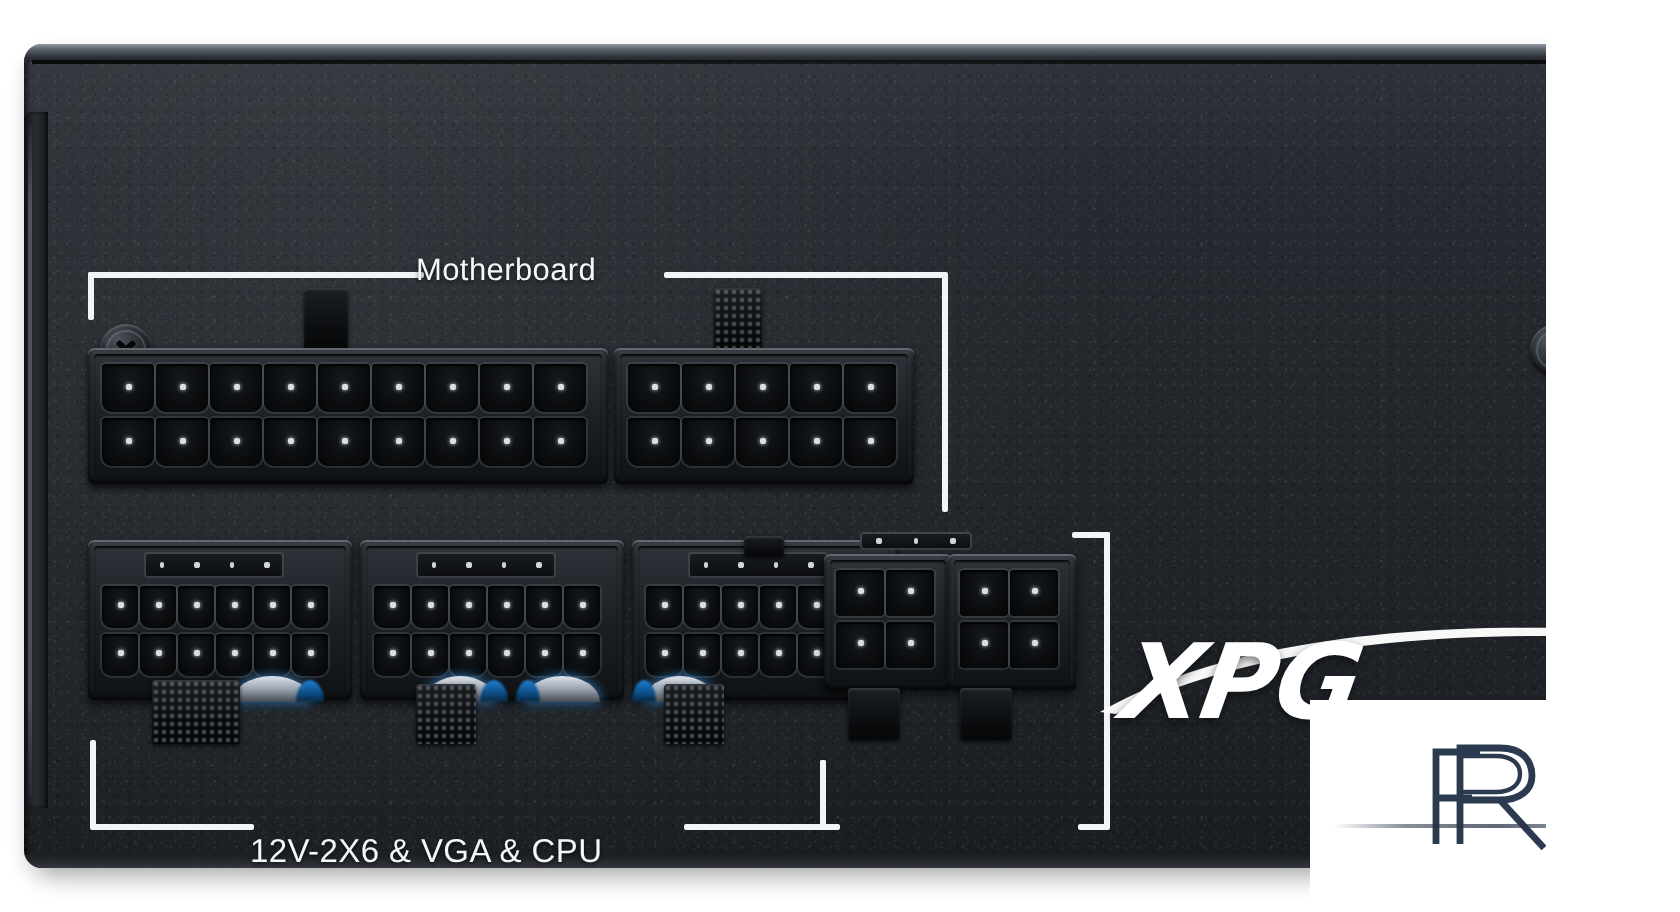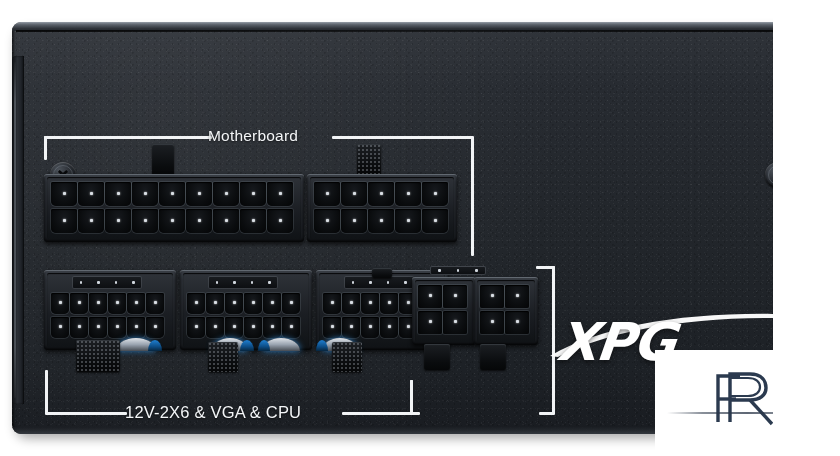--- a/index.html
+++ b/index.html
@@ -355,21 +355,21 @@
       <div class="latch-dots"></div>
     </div>
     <div class="latch" style="left:412px;top:322px;width:26px;height:26px;"></div>
     <div class="latch" style="left:468px;top:322px;width:26px;height:26px;"></div>
     <div class="latch" style="left:360px;top:246px;width:20px;height:10px;"></div>
 
     <div class="bk bk-v" style="left:33px;top:348px;height:44px;"></div>
     <div class="bk bk-h" style="left:33px;top:390px;width:82px;"></div>
     <div class="bk bk-h" style="left:330px;top:390px;width:70px;"></div>
     <div class="bk bk-v" style="left:398px;top:358px;height:34px;"></div>
-    <div class="blabel lbl-12v" style="left:113px;top:381px;">12V-2X6 &amp; VGA &amp; CPU</div>
+    <div class="blabel lbl-12v" style="left:113px;top:395px;">12V-2X6 &amp; VGA &amp; CPU</div>
 
     <div class="bk bk-v" style="left:398px;top:358px;height:34px;"></div>
     <div class="bk bk-h" style="left:398px;top:390px;width:10px;"></div>
     <div class="bk bk-h" style="left:527px;top:390px;width:16px;"></div>
     <div class="bk bk-v" style="left:540px;top:244px;height:148px;"></div>
     <div class="bk bk-h" style="left:524px;top:244px;width:19px;"></div>
 
     <div class="xpg">
       <div class="xpg-swoosh">
         <svg width="250" height="48" viewBox="0 0 250 48">

